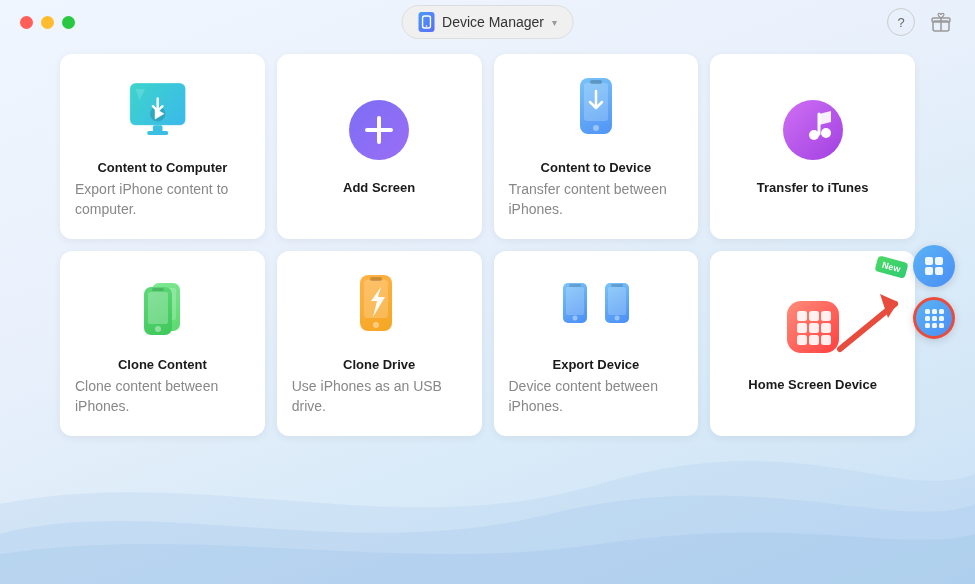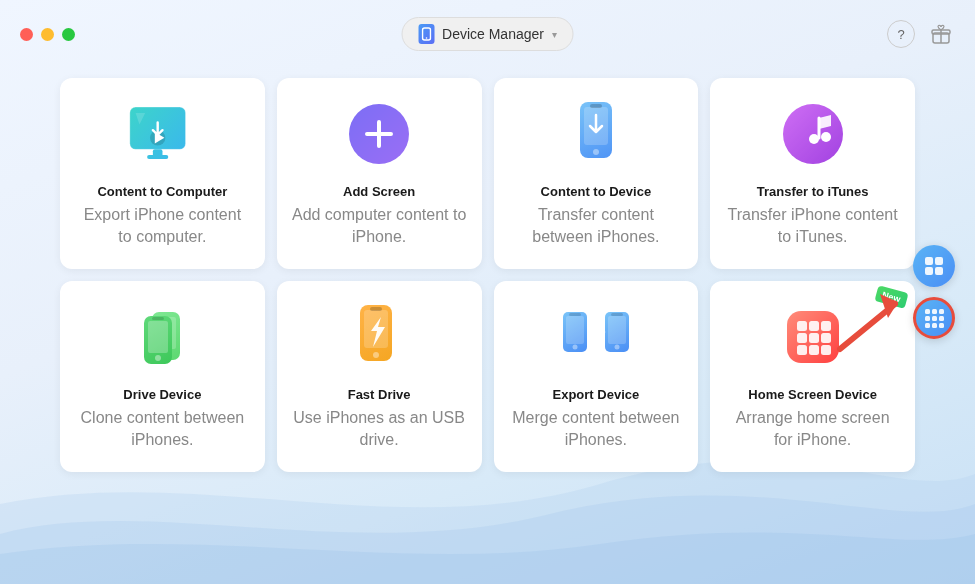--- a/index.html
+++ b/index.html
@@ -10,21 +10,21 @@
       font-family: -apple-system, BlinkMacSystemFont, 'Segoe UI', sans-serif;
       overflow: hidden;
       position: relative;
     }
 
     
     .title-bar {
       display: flex;
       align-items: center;
       justify-content: space-between;
-      padding: 20px 20px;
+      padding: 8px 20px;
       position: relative;
       text-align: right;
     }
     .traffic-lights {
       display: flex;
       gap: 8px;
       align-items: center;
     }
     .traffic-light {
       width: 13px;
@@ -131,23 +131,23 @@
       justify-content: center;
     }
     .card-title {
       font-size: 13px;
       font-weight: 600;
       color: #1a1a1a;
       margin-bottom: 5px;
       text-align: center;
     }
     .card-desc {
-      font-size: 16px;
+      font-size: 14px;
       color: #888;
-      text-align: center;
+      text-align: left;
       line-height: 1.4;
     }
 
     
     .side-buttons {
       position: absolute;
       right: 20px;
       top: 50%;
       transform: translateY(-50%);
       display: flex;
@@ -275,21 +275,20 @@
         <path d="M32 20 L32 44 M20 32 L44 32" stroke="white" stroke-width="4" stroke-linecap="round"></path>
         <defs>
           <linearGradient id="addGrad" x1="0" y1="0" x2="64" y2="64" gradientUnits="userSpaceOnUse">
             <stop stop-color="#7b6ef5"></stop>
             <stop offset="1" stop-color="#9b6ef5"></stop>
           </linearGradient>
         </defs>
       </svg>
     </div>
     <div class="card-title">Add Screen</div>
-    <div class="card-desc">Add computer content to iPhone.</div>
   </div>
 
   <div class="card">
     <div class="card-icon">
       <svg width="55" height="68" viewBox="0 0 55 68" fill="none">
 
         <rect x="12" y="2" width="32" height="56" rx="8" fill="url(#deviceGrad)"></rect>
         <rect x="16" y="7" width="24" height="38" rx="3" fill="rgba(255,255,255,0.2)"></rect>
         <circle cx="28" cy="52" r="3" fill="rgba(255,255,255,0.4)"></circle>
 
@@ -319,21 +318,20 @@
         <circle cx="45" cy="35" r="5" fill="white"></circle>
         <defs>
           <linearGradient id="itunesGrad" x1="0" y1="0" x2="64" y2="64" gradientUnits="userSpaceOnUse">
             <stop stop-color="#d070f5"></stop>
             <stop offset="1" stop-color="#a040e0"></stop>
           </linearGradient>
         </defs>
       </svg>
     </div>
     <div class="card-title">Transfer to iTunes</div>
-    <div class="card-desc">Transfer iPhone content to iTunes.</div>
   </div>
 
   <div class="card">
     <div class="card-icon">
       <svg width="65" height="65" viewBox="0 0 65 65" fill="none">
 
         <rect x="22" y="8" width="28" height="48" rx="7" fill="url(#cloneGrad2)"></rect>
         <rect x="26" y="13" width="20" height="32" rx="2" fill="rgba(255,255,255,0.2)"></rect>
         <circle cx="36" cy="50" r="3" fill="rgba(255,255,255,0.3)"></circle>
 
@@ -347,21 +345,21 @@
             <stop stop-color="#60d97a"></stop>
             <stop offset="1" stop-color="#3dc85a"></stop>
           </linearGradient>
           <linearGradient id="cloneGrad2" x1="22" y1="8" x2="50" y2="56" gradientUnits="userSpaceOnUse">
             <stop stop-color="#80e894"></stop>
             <stop offset="1" stop-color="#5dd870"></stop>
           </linearGradient>
         </defs>
       </svg>
     </div>
-    <div class="card-title">Drive Device</div>
+    <div class="card-title">Clone Content</div>
     <div class="card-desc">Clone content between iPhones.</div>
   </div>
 
   <div class="card">
     <div class="card-icon">
       <svg width="56" height="68" viewBox="0 0 56 68" fill="none">
 
         <rect x="9" y="2" width="32" height="56" rx="8" fill="url(#fastDriveGrad)"></rect>
         <rect x="13" y="7" width="24" height="38" rx="3" fill="rgba(255,255,255,0.2)"></rect>
         <circle cx="25" cy="52" r="3" fill="rgba(255,255,255,0.4)"></circle>
@@ -370,21 +368,21 @@
 
         <path d="M30 14 L20 28 L26 28 L22 44 L34 24 L27 24 Z" fill="white" fill-opacity="0.95"></path>
         <defs>
           <linearGradient id="fastDriveGrad" x1="9" y1="2" x2="41" y2="58" gradientUnits="userSpaceOnUse">
             <stop stop-color="#ffb347"></stop>
             <stop offset="1" stop-color="#f5a623"></stop>
           </linearGradient>
         </defs>
       </svg>
     </div>
-    <div class="card-title">Fast Drive</div>
+    <div class="card-title">Clone Drive</div>
     <div class="card-desc">Use iPhones as an USB drive.</div>
   </div>
 
   <div class="card">
     <div class="card-icon">
       <svg width="70" height="65" viewBox="0 0 70 65" fill="none">
 
         <rect x="2" y="8" width="24" height="40" rx="5" fill="url(#mergeGrad)"></rect>
         <rect x="5" y="12" width="18" height="28" rx="2" fill="rgba(255,255,255,0.2)"></rect>
         <circle cx="14" cy="43" r="2.5" fill="rgba(255,255,255,0.4)"></circle>
@@ -403,21 +401,21 @@
             <stop offset="1" stop-color="#4a8ef5"></stop>
           </linearGradient>
           <linearGradient id="mergeGrad2" x1="44" y1="8" x2="68" y2="48" gradientUnits="userSpaceOnUse">
             <stop stop-color="#7ac4f8"></stop>
             <stop offset="1" stop-color="#4a8ef5"></stop>
           </linearGradient>
         </defs>
       </svg>
     </div>
     <div class="card-title">Export Device</div>
-    <div class="card-desc">Merge content between iPhones.</div>
+    <div class="card-desc">Device content between iPhones.</div>
   </div>
 
   <div class="card card-relative">
     <div class="new-badge">New</div>
     <div class="card-icon">
       <svg width="60" height="60" viewBox="0 0 60 60" fill="none">
         <rect x="4" y="4" width="52" height="52" rx="14" fill="url(#homeGrad)"></rect>
 
         <rect x="14" y="14" width="10" height="10" rx="2.5" fill="white" fill-opacity="0.9"></rect>
         <rect x="26" y="14" width="10" height="10" rx="2.5" fill="white" fill-opacity="0.9"></rect>
@@ -430,21 +428,20 @@
         <rect x="38" y="38" width="10" height="10" rx="2.5" fill="white" fill-opacity="0.9"></rect>
         <defs>
           <linearGradient id="homeGrad" x1="4" y1="4" x2="56" y2="56" gradientUnits="userSpaceOnUse">
             <stop stop-color="#ff8c7a"></stop>
             <stop offset="1" stop-color="#ff4040"></stop>
           </linearGradient>
         </defs>
       </svg>
     </div>
     <div class="card-title">Home Screen Device</div>
-    <div class="card-desc">Arrange home screen for iPhone.</div>
   </div>
 
 </div>
 
 <div class="side-buttons">
 
   <div class="side-btn side-btn-top">
     <svg width="22" height="22" viewBox="0 0 22 22" fill="none">
       <rect x="2" y="2" width="8" height="8" rx="2" fill="white" fill-opacity="0.9"></rect>
       <rect x="12" y="2" width="8" height="8" rx="2" fill="white" fill-opacity="0.9"></rect>

